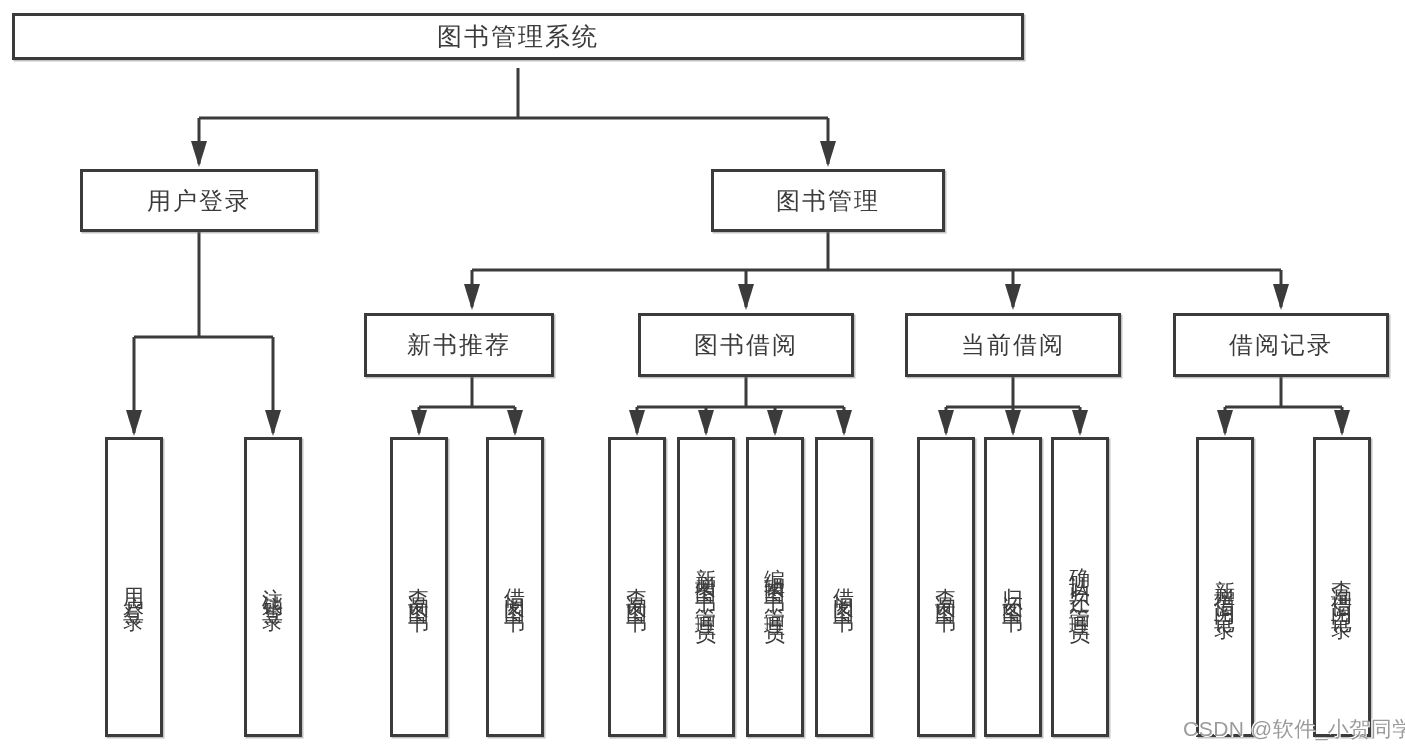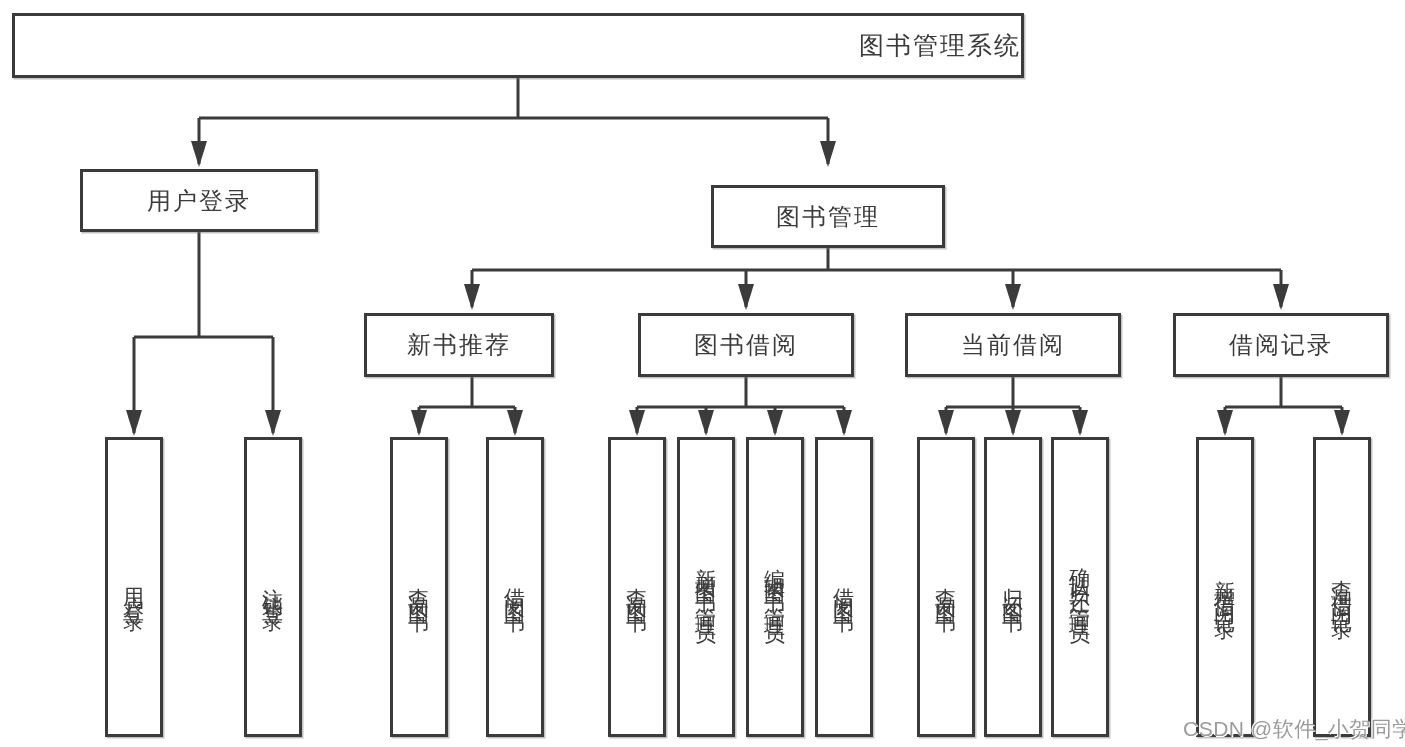--- a/index.html
+++ b/index.html
@@ -98,28 +98,28 @@
       <polygon points="767,410 783,410 775,436"></polygon>
       <polygon points="836,410 852,410 844,436"></polygon>
       <polygon points="938,410 954,410 946,436"></polygon>
       <polygon points="1005,410 1021,410 1013,436"></polygon>
       <polygon points="1072,410 1088,410 1080,436"></polygon>
       <polygon points="1217,410 1233,410 1225,436"></polygon>
       <polygon points="1334,410 1350,410 1342,436"></polygon>
     </g>
   </svg>
 
-  <div class="box" style="left:12px; top:13px; width:1012px; height:65px;justify-content:flex-end;">
+  <div class="box" style="left:12px; top:13px; width:1012px; height:47px;">
     <span class="h-label root-label">图书管理系统</span>
   </div>
 
   <div class="box" style="left:80px; top:169px; width:238px; height:63px;">
     <span class="h-label">用户登录</span>
   </div>
-  <div class="box" style="left:711px; top:169px; width:234px; height:63px;margin-top:16px;">
+  <div class="box" style="left:711px; top:169px; width:234px; height:63px;">
     <span class="h-label">图书管理</span>
   </div>
 
   <div class="box" style="left:364px; top:313px; width:190px; height:64px;">
     <span class="h-label">新书推荐</span>
   </div>
   <div class="box" style="left:905px; top:313px; width:216px; height:64px;">
     <span class="h-label">当前借阅</span>
   </div>
   <div class="box" style="left:638px; top:313px; width:216px; height:64px;">

